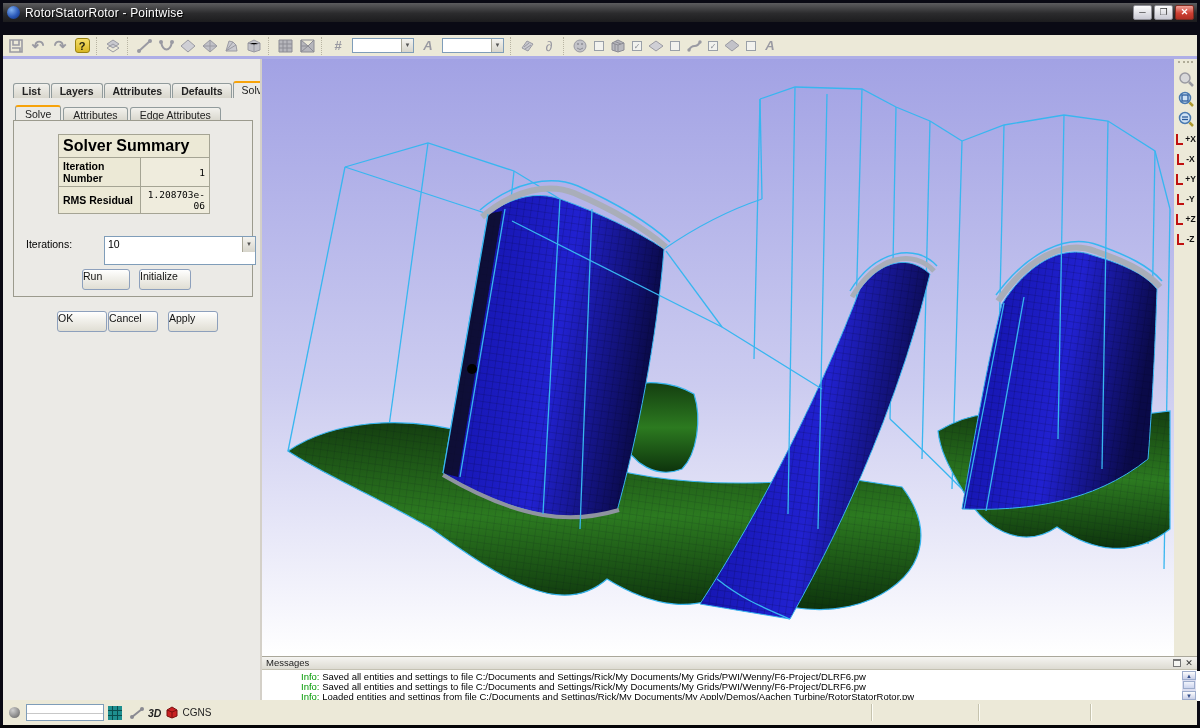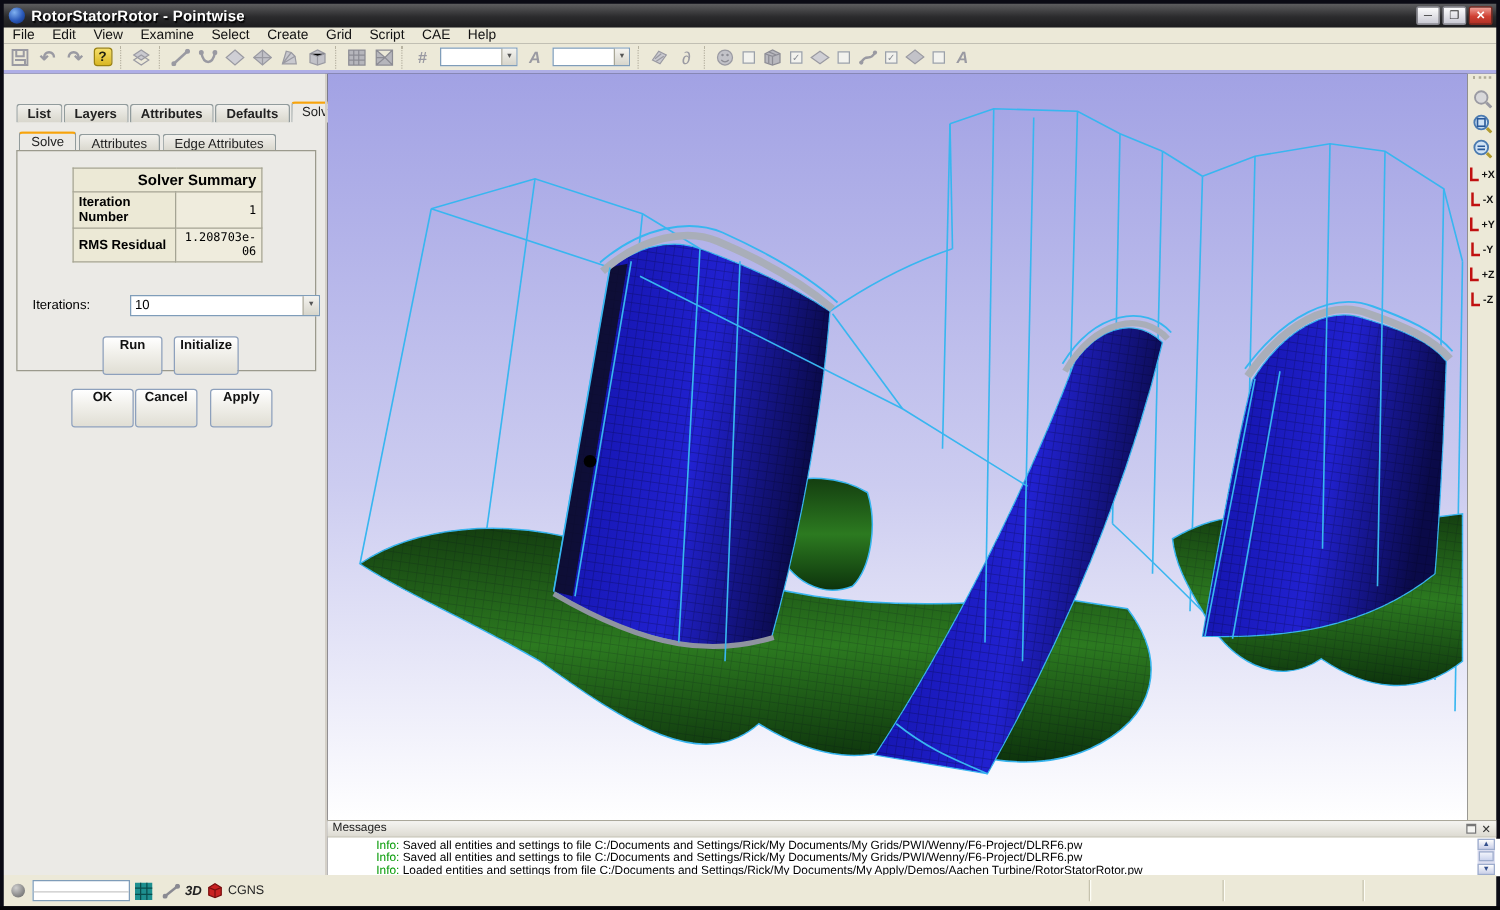--- a/index.html
+++ b/index.html
@@ -4,21 +4,21 @@
 <style>
   * { margin:0; padding:0; box-sizing:border-box; }
   html,body { width:1200px; height:728px; background:#000; font-family:"Liberation Sans", sans-serif; overflow:hidden; }
   #window { position:absolute; left:0; top:0; width:1200px; height:728px; background:#0a0a14; }
 
   
   #titlebar { position:absolute; left:3px; top:3px; width:1194px; height:19px;
     background:linear-gradient(#5d5d5f,#2b2b2d 55%,#1c1c1e); display:flex; align-items:center; padding:0 4px; }
   #titlebar .app-icon { width:13px; height:13px; border-radius:50%;
     background:radial-gradient(circle at 35% 30%, #7fb0f0, #2a58b8 55%, #0c2a6e); margin-right:5px; }
-  #titlebar .title-text { color:#fff; font-size:12px; font-weight:bold; letter-spacing:.2px; text-shadow:1px 1px 1px #000; }
+  #titlebar .title-text { color:#fff; font-size:12px; font-weight:normal; letter-spacing:.2px; text-shadow:1px 1px 1px #000; }
   .win-controls { position:absolute; right:3px; top:2px; display:flex; gap:2px; }
   .win-btn { width:19px; height:15px; border:1px solid #8e8e96; border-radius:2px;
     background:linear-gradient(#fdfdfd,#c9c9d3); font-size:9px; line-height:13px; text-align:center; color:#333; }
   .win-btn.close { background:linear-gradient(#f0a198,#cf4033 55%,#b03024); color:#fff; font-weight:bold; border-color:#7e2a20; }
 
   
   #menubar { position:absolute; left:3px; top:22px; width:1194px; height:13px; background:#ece9d8;
     display:flex; align-items:center; font-size:11px; color:#111; }
   #menubar .menu-item { padding:0 7px; height:13px; line-height:13px; }
 
@@ -54,32 +54,32 @@
   .subtab { height:14px; padding:0 9px; font-size:10.5px; line-height:14px; color:#222;
     background:linear-gradient(#f2f1ed,#d8d6cc); border:1px solid #919b9c; border-bottom:none;
     border-radius:3px 3px 0 0; margin-right:2px; }
   .subtab.active { height:16px; background:#ebeae6; border-top:2px solid #f7a30b; }
   #solve-frame { position:absolute; left:10px; top:61px; width:240px; height:177px; border:1px solid #9b9a8d; background:#ebeae6; }
 
   
   #solver-table { position:absolute; left:44px; top:13px; width:152px; border-collapse:collapse; background:#ece9d6;
     border:1px solid #8f8e80; }
   #solver-table td { border:1px solid #a5a494; font-size:10.5px; padding:2px 4px; height:14px; }
-  #solver-table .hdr { text-align:right; font-weight:bold; font-size:12px; }
+  #solver-table .hdr { text-align:left; font-weight:bold; font-size:16px; }
   #solver-table .lbl { font-weight:bold; width:82px; }
   #solver-table .val { font-family:"DejaVu Sans Mono", monospace; font-size:9.5px; text-align:right; background:#efecdd; }
 
   #iter-row { position:absolute; left:12px; top:117px; width:220px; height:16px; font-size:10.5px; }
-  #iter-combo { position:absolute; left:78px; top:-2px; width:152px; height:17px; background:#fff; border:1px solid #7f9db9;
+  #iter-combo { position:absolute; left:78px; top:-2px; width:152px; height:29px; background:#fff; border:1px solid #7f9db9;
     font-size:10.5px; padding:1px 3px; }
   #iter-combo .arrow { position:absolute; right:0; top:0; width:13px; height:15px; background:linear-gradient(#f4f3ef,#d7d5cb);
     border-left:1px solid #a9a798; font-size:6px; line-height:15px; text-align:center; color:#555; }
 
-  .xp-btn { position:absolute; height:31px; background:linear-gradient(#ffffff,#f2f1ec 40%,#e0ded4);
-    border:1px solid #8da0bc; border-radius:3px; font-size:10.5px; text-align:center; color:#111; line-height:13px;font-weight:bold; }
+  .xp-btn { position:absolute; height:21px; background:linear-gradient(#ffffff,#f2f1ec 40%,#e0ded4);
+    border:1px solid #8da0bc; border-radius:3px; font-size:10.5px; color:#111; line-height:13px; }
 
   
   #viewport { position:absolute; left:262px; top:59px; width:912px; height:597px; }
   
   #right-toolbar { position:absolute; left:1174px; top:59px; width:23px; height:597px; background:#ece9d8; }
   #right-toolbar .drag-dots { height:6px; margin:2px 4px; border-top:2px dotted #b0ac98; }
   .rt-btn { width:21px; height:20px; margin:0 1px; display:flex; align-items:center; justify-content:center; }
   .axis-btn { display:flex; align-items:center; gap:1px; }
   .axis-lbl { font-size:8.5px; font-weight:bold; color:#111; }
 
@@ -118,32 +118,20 @@
   <div id="titlebar">
     <span class="app-icon"></span>
     <span class="title-text">RotorStatorRotor - Pointwise</span>
     <span class="win-controls">
       <span class="win-btn">─</span>
       <span class="win-btn">❐</span>
       <span class="win-btn close">✕</span>
     </span>
   </div>
 
-  <div id="menubar">
-    <span class="menu-item">File</span>
-    <span class="menu-item">Edit</span>
-    <span class="menu-item">View</span>
-    <span class="menu-item">Examine</span>
-    <span class="menu-item">Select</span>
-    <span class="menu-item">Create</span>
-    <span class="menu-item">Grid</span>
-    <span class="menu-item">Script</span>
-    <span class="menu-item">CAE</span>
-    <span class="menu-item">Help</span>
-  </div>
 
   <div id="toolbar">
     <span class="tb-ico">
       <svg width="14" height="14">
           <path d="M1 1 h12 v12 h-12 z M4 1 v5 h6 v-5 M3 9 h8 v4" fill="none" stroke="#9a9aa2" stroke-width="1.6"></path>
         </svg>
     </span>
     <span class="tb-ico">
         <span class="glyph" style="font-size:15px;">↶</span>
       </span>

